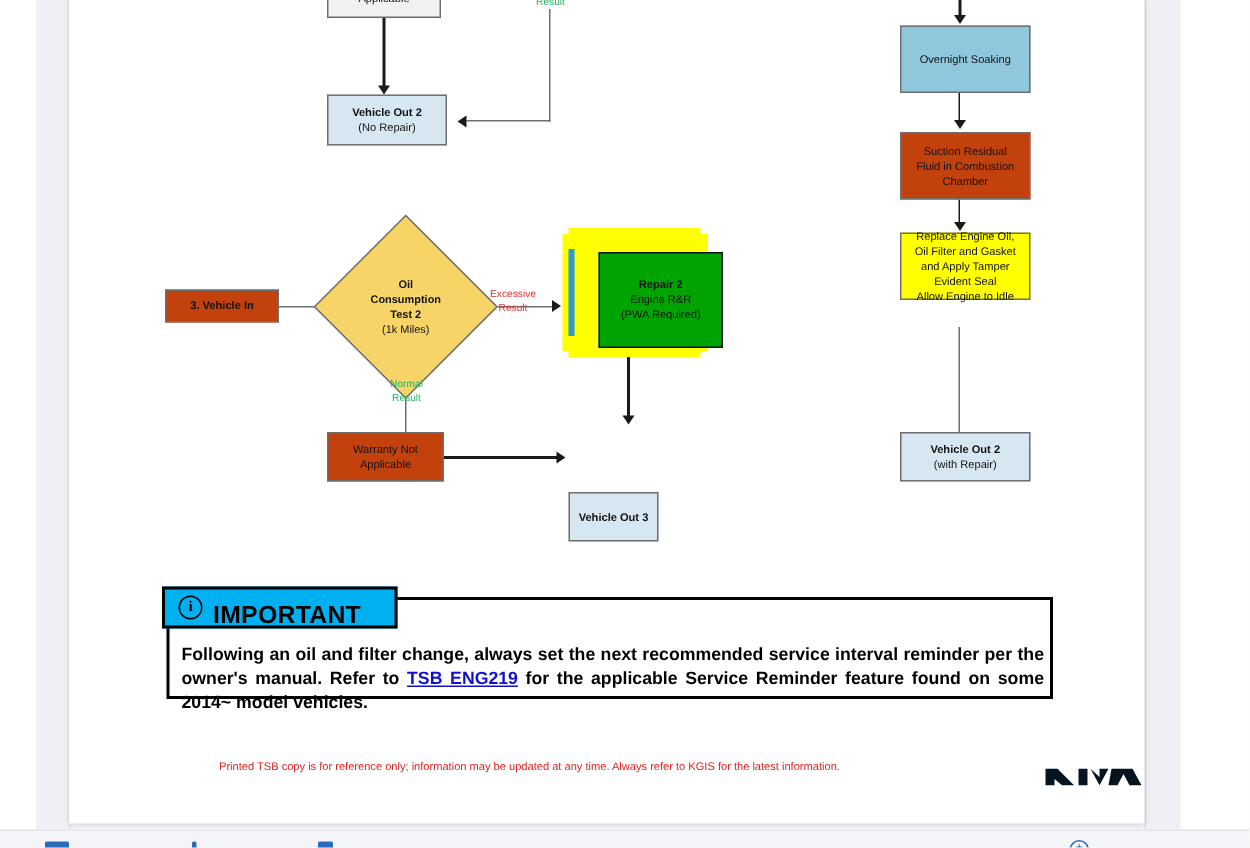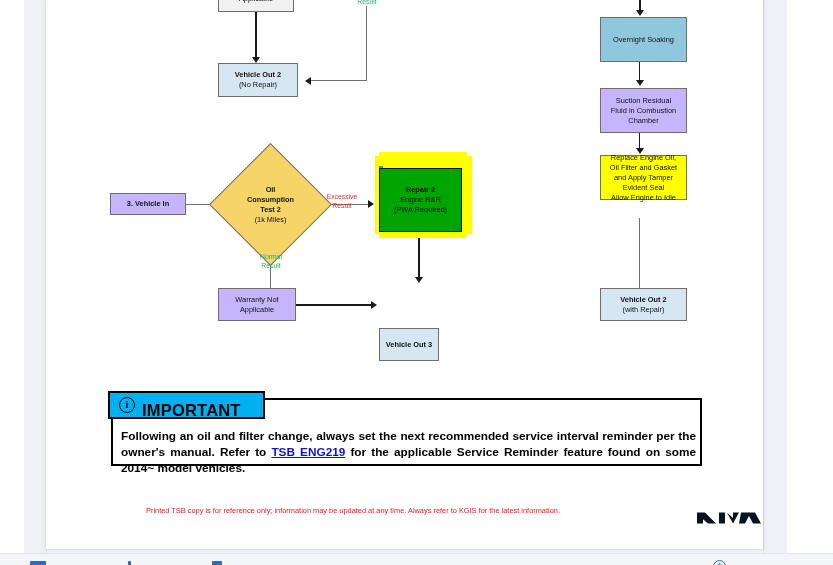--- a/index.html
+++ b/index.html
@@ -72,23 +72,23 @@
     color: #111111;
     font-family: "Liberation Sans", sans-serif;
     z-index: 4;
   }
   .node .l1 { font-weight: bold; }
   .node .l2, .node .l3 { font-weight: normal; }
   .node.plain .l1 { font-weight: normal; }
 
   .c-blue   { background: #d6e7f2; }
   .c-teal   { background: #8fc8dc; }
-  .c-pink   { background: #c4b5fd; }
+  .c-pink   { background: #c2410c; }
   .c-yellow { background: #ffff00; }
-  .c-green  { background: #00a400; }
+  .c-green  { background: #00a400; margin-left: 20px; }
   .c-grey   { background: #f1f1f1; }
 
   .diamond {
     position: absolute;
     z-index: 4;
   }
   .diamond .dshape {
     position: absolute; left: 0; top: 0; width: 100%; height: 100%;
     background: #f6d468;
     border: 1px solid #6e6e6e;

